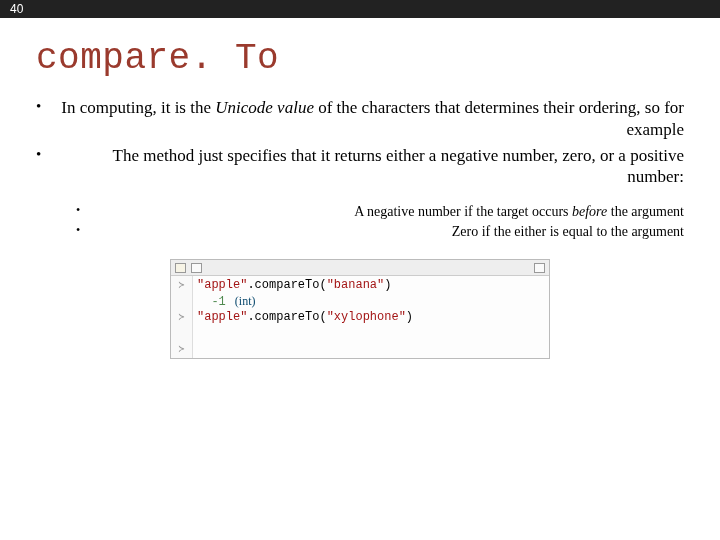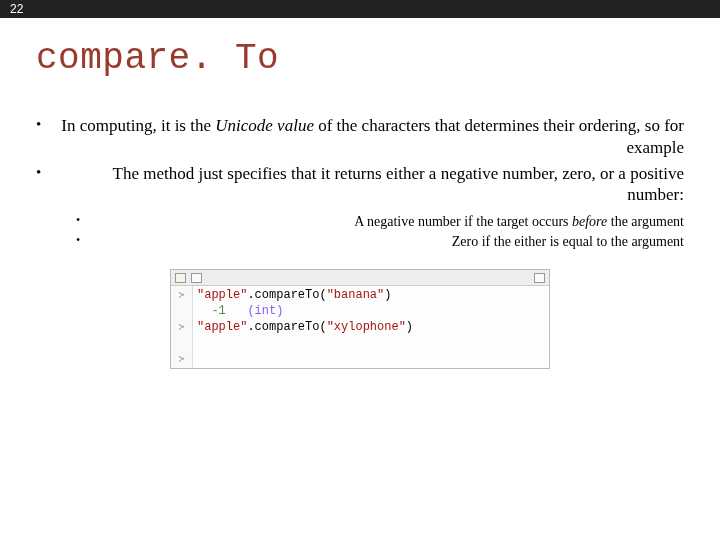--- a/index.html
+++ b/index.html
@@ -18,21 +18,21 @@
     font-size: 12px;
     font-family: Arial, sans-serif;
   }
   .content {
     padding: 14px 36px 0 36px;
   }
   .title {
     font-family: "Courier New", monospace;
     font-size: 36px;
     color: #9a3a2d;
-    margin-bottom: 36px;
+    margin-bottom: 18px;
     margin-top: 6px;
     letter-spacing: 0.5px;
   }
   ul.outer {
     list-style: none;
     padding-left: 0;
     font-size: 17px;
     line-height: 1.28;
     text-align: right;
   }
@@ -45,21 +45,21 @@
     content: "•";
     position: absolute;
     left: 0;
     top: 0;
     font-size: 15px;
   }
   ul.inner {
     list-style: none;
     padding-left: 24px;
     font-size: 14px;
-    margin-top: 6px;
+    margin-top: 14px;
     line-height: 1.45;
   }
   ul.inner > li {
     position: relative;
     padding-left: 14px;
   }
   ul.inner > li::before {
     content: "•";
     position: absolute;
     left: 0;
@@ -113,27 +113,27 @@
   .cw-lines {
     flex: 1;
     padding: 2px 4px 6px 4px;
   }
   .cw-lines .ln {
     height: 16px;
     white-space: pre;
   }
   .str { color: #a31515; }
   .kw  { color: #508a50; }
-  .typ { color: #8b5cf6; }
+  .typ { color: #0c4a6e; font-family: Liberation Serif, serif; }
 </style>
 </head>
 <body>
 
 <div class="topbar">
-  <span>22</span>
+  <span>40</span>
 </div>
 
 <div class="content">
   <div class="title">compare. To</div>
 
   <ul class="outer">
     <li>
       <span>In computing, it is the </span><span class="ital">Unicode value</span><span> of the characters that determines their ordering, so for example</span>
     </li>
     <li>

